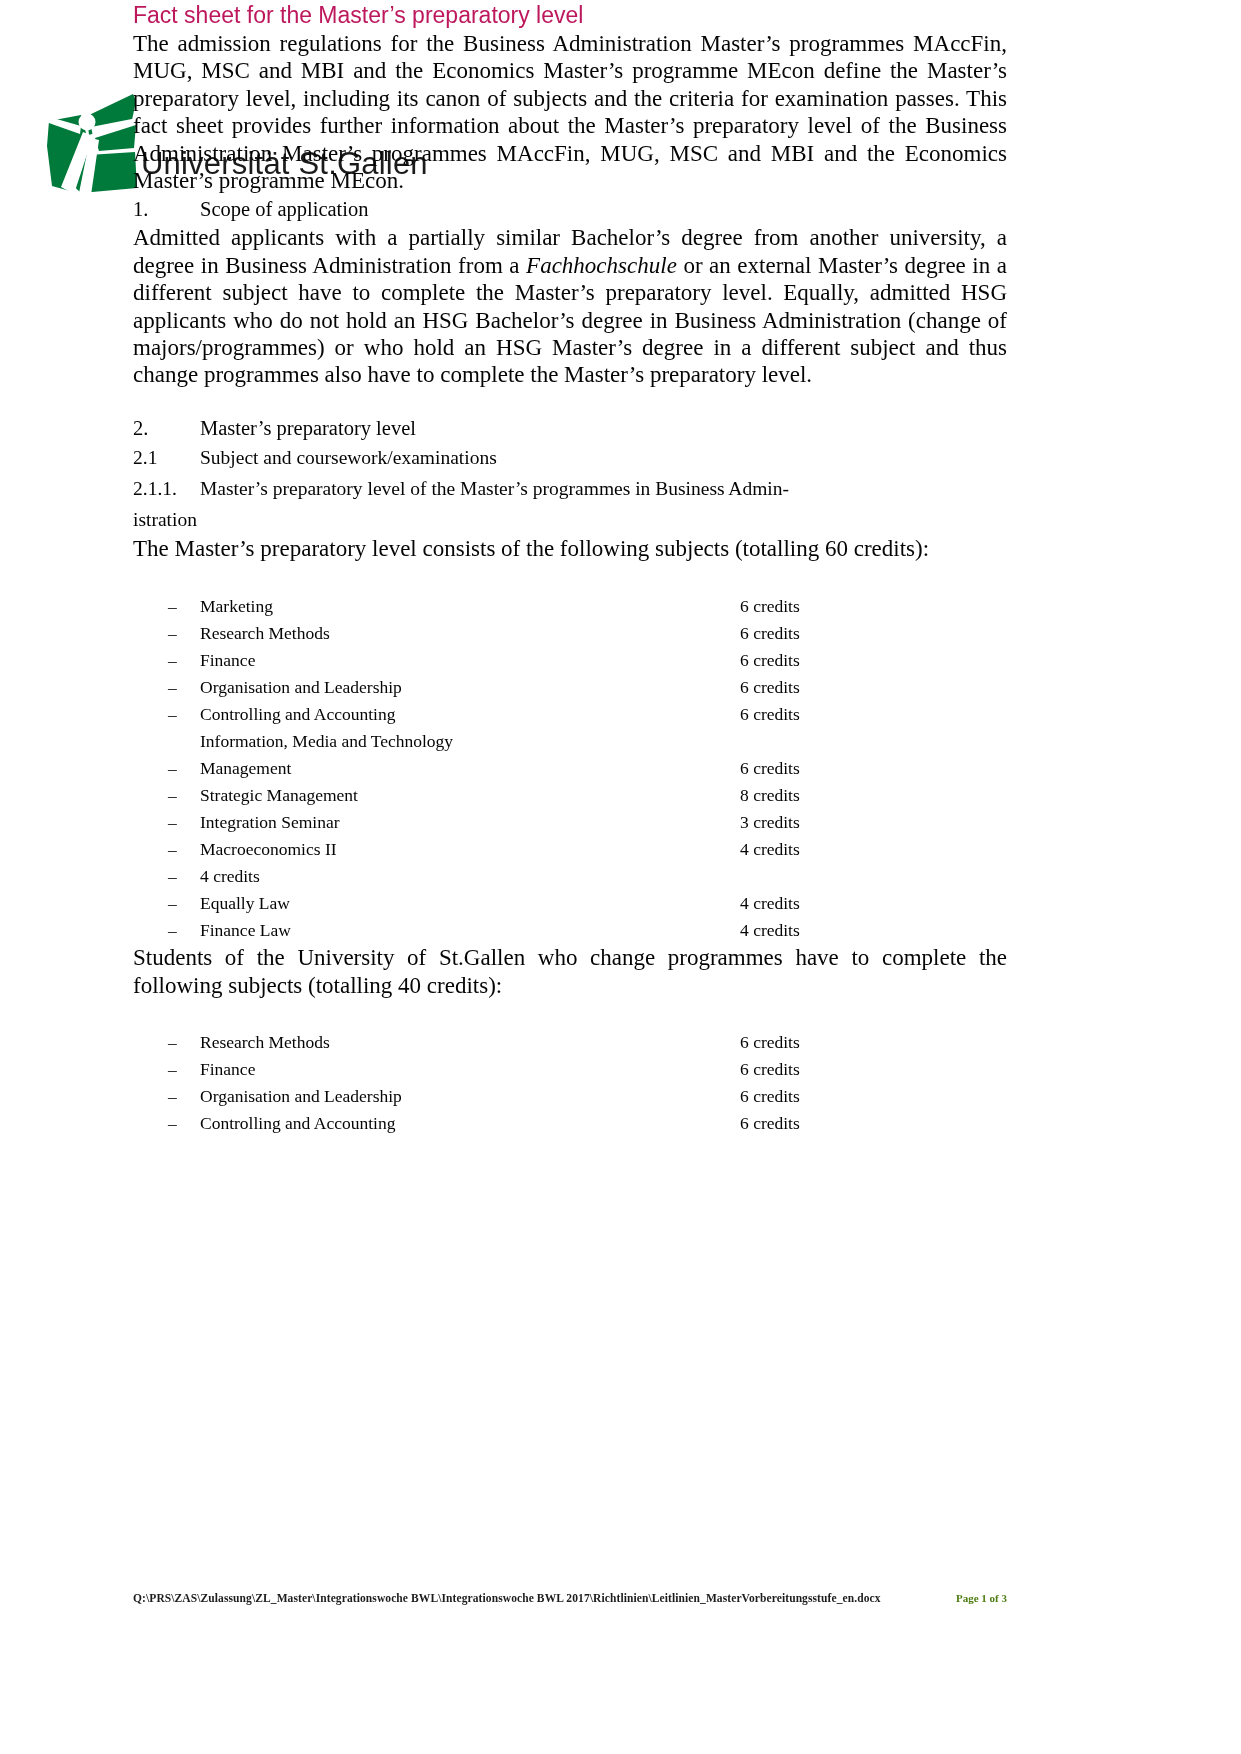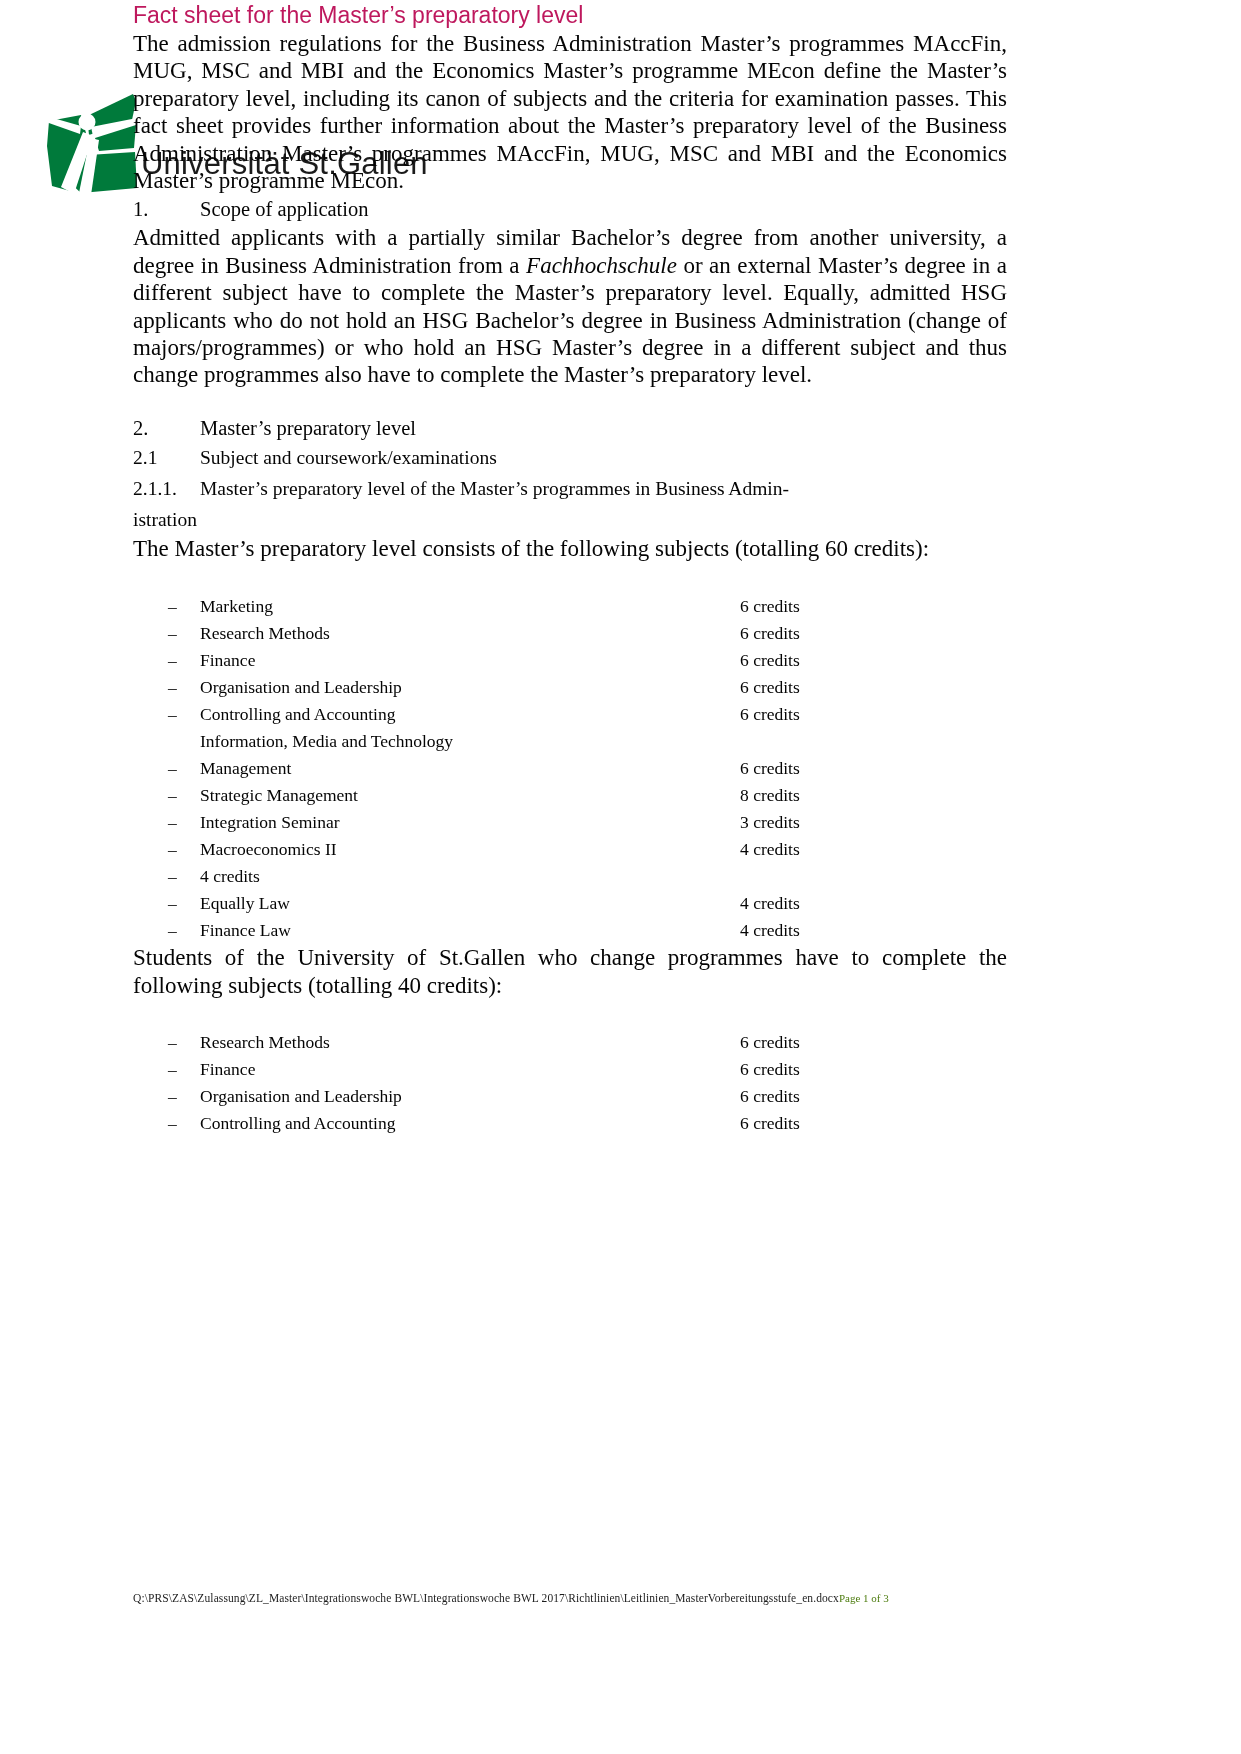--- a/index.html
+++ b/index.html
@@ -30,21 +30,21 @@
   .h-lvl3 { margin-top: 15px; font-size: 19.5px; line-height: 31px; font-weight: bold; }
   .list-intro { margin-top: 21px; }
   .students-para { margin-top: 42px; text-align: justify; }
   .subject-list { margin-top: 31px; padding-left: 35px; }
   .subject-list.second { margin-top: 30px; }
   .s-row { display: flex; align-items: flex-end; font-size: 17.5px; line-height: 27px; }
   .s-row .dash { width: 32px; }
   .s-row .name { width: 540px; white-space: pre-line; }
   .footer {
     position: absolute; left: 133px; top: 1592px; width: 874px;
-    display: flex; justify-content: flex-start; align-items: baseline;
+    display: flex; justify-content: space-between; align-items: baseline; font-weight: bold;
   }
   .footer-path { font-size: 11.5px; color: #1c1c1c; letter-spacing: 0.1px; }
   .footer-page { font-size: 11px; color: #4d7c0f; }
   .it { font-style: italic; }
 </style>
 </head>
 <body>
 
 <div class="logo-row">
   <span class="logo-mark">

